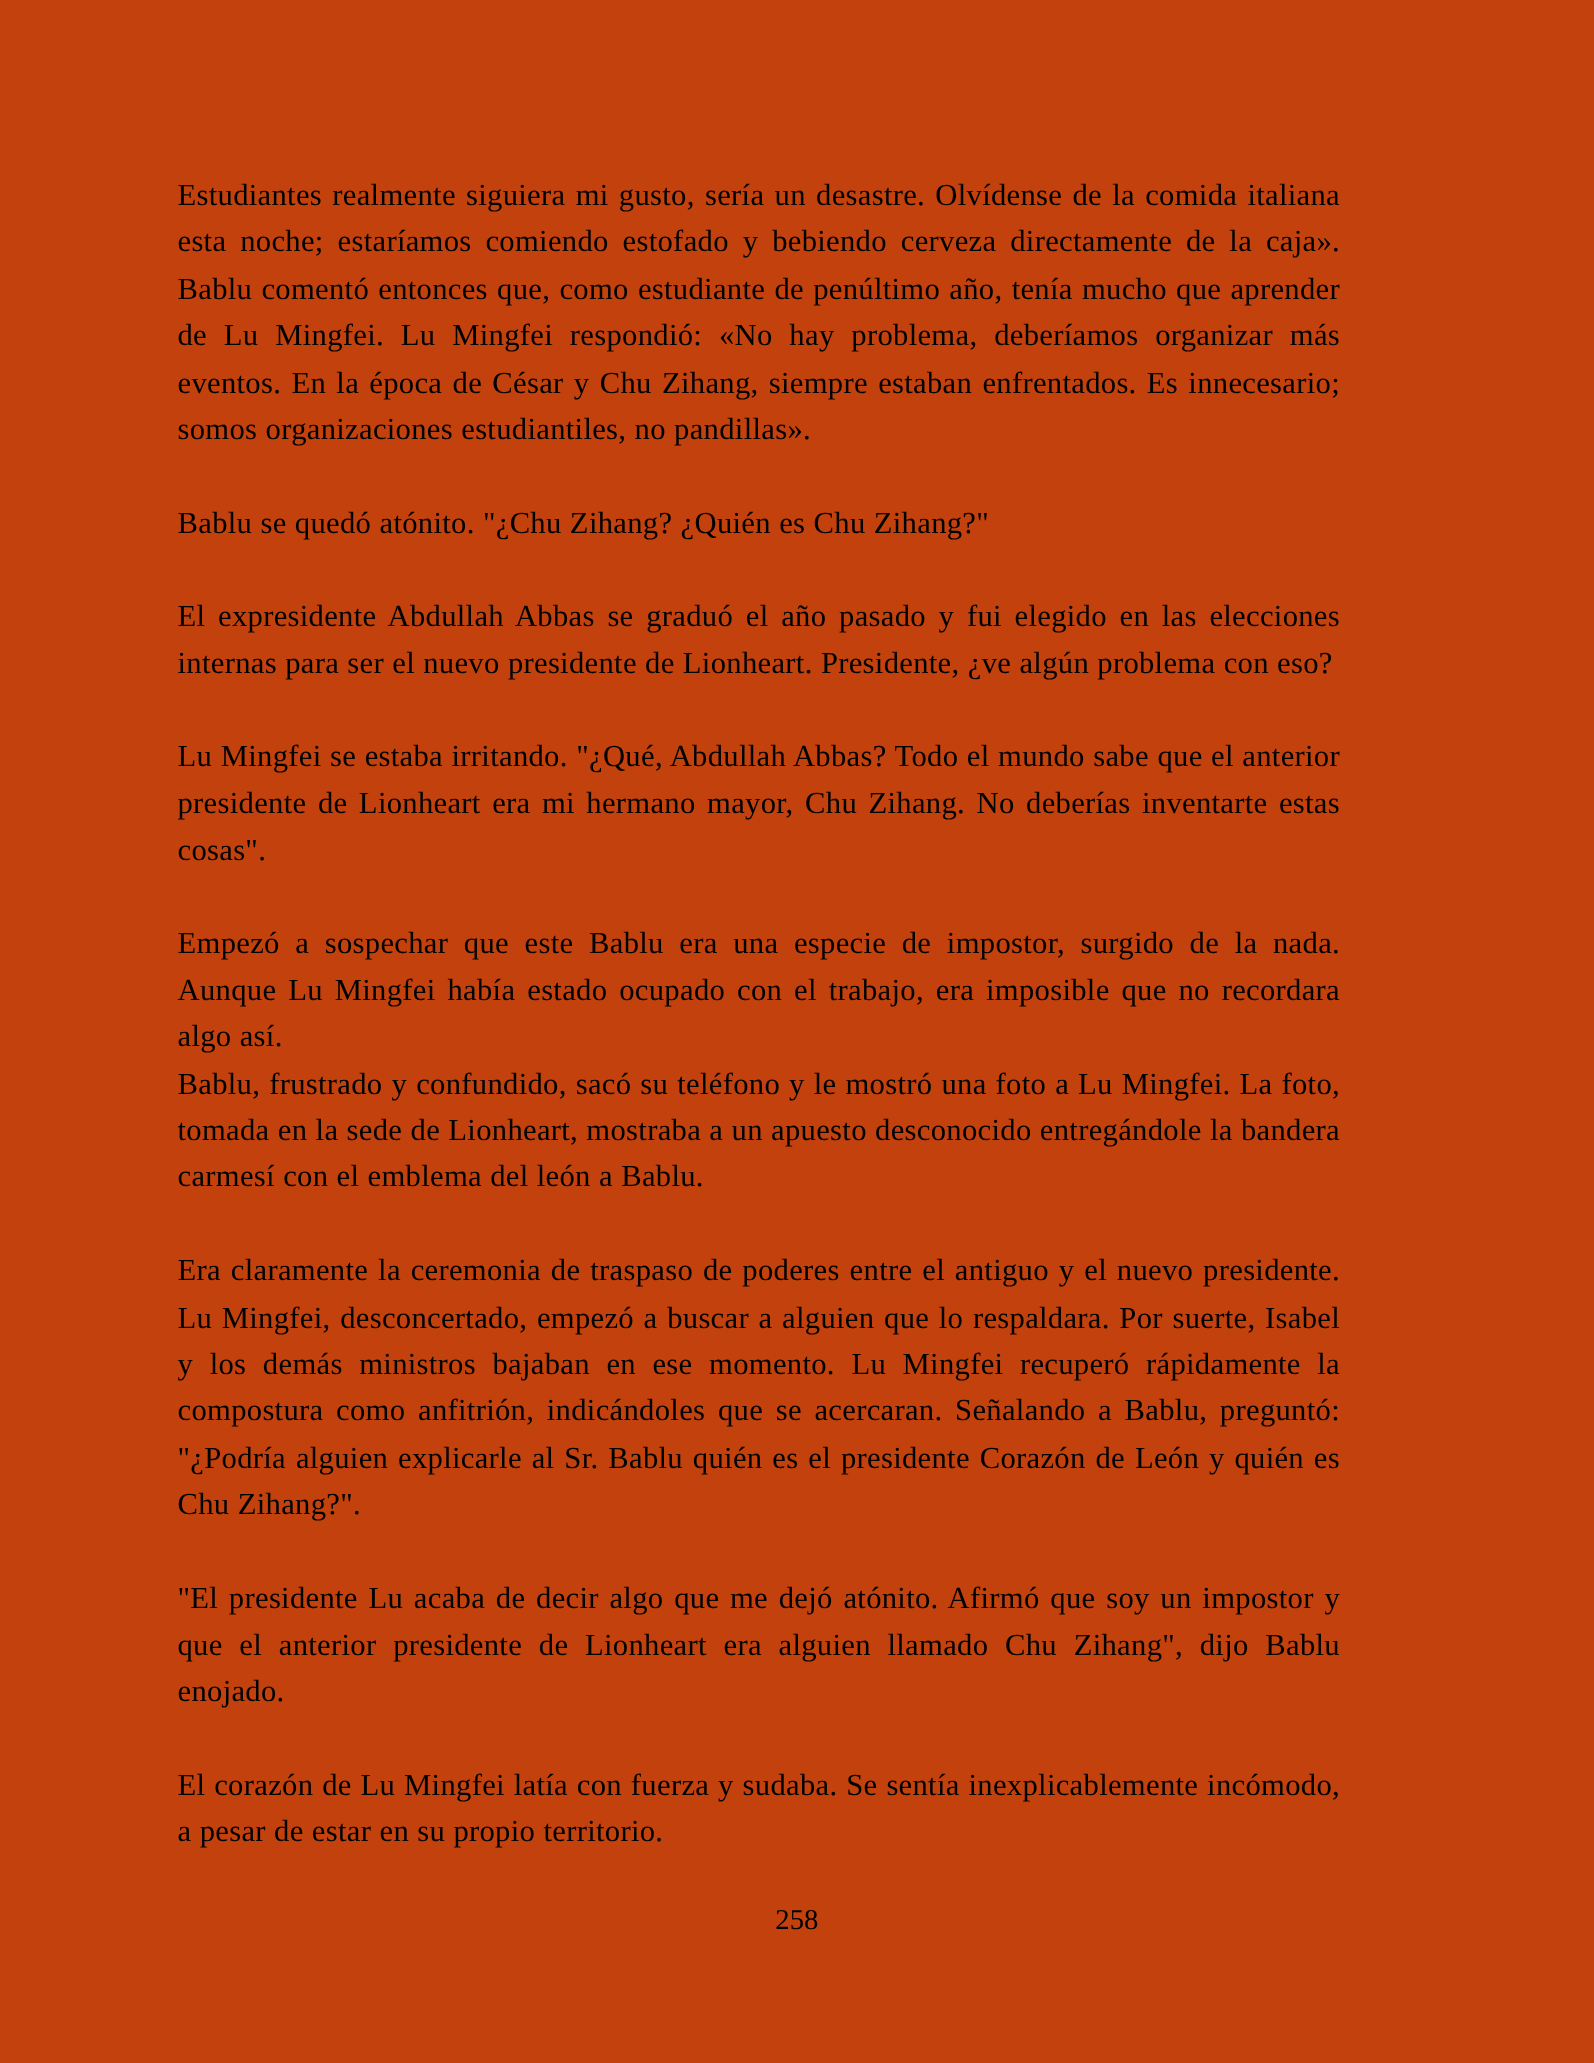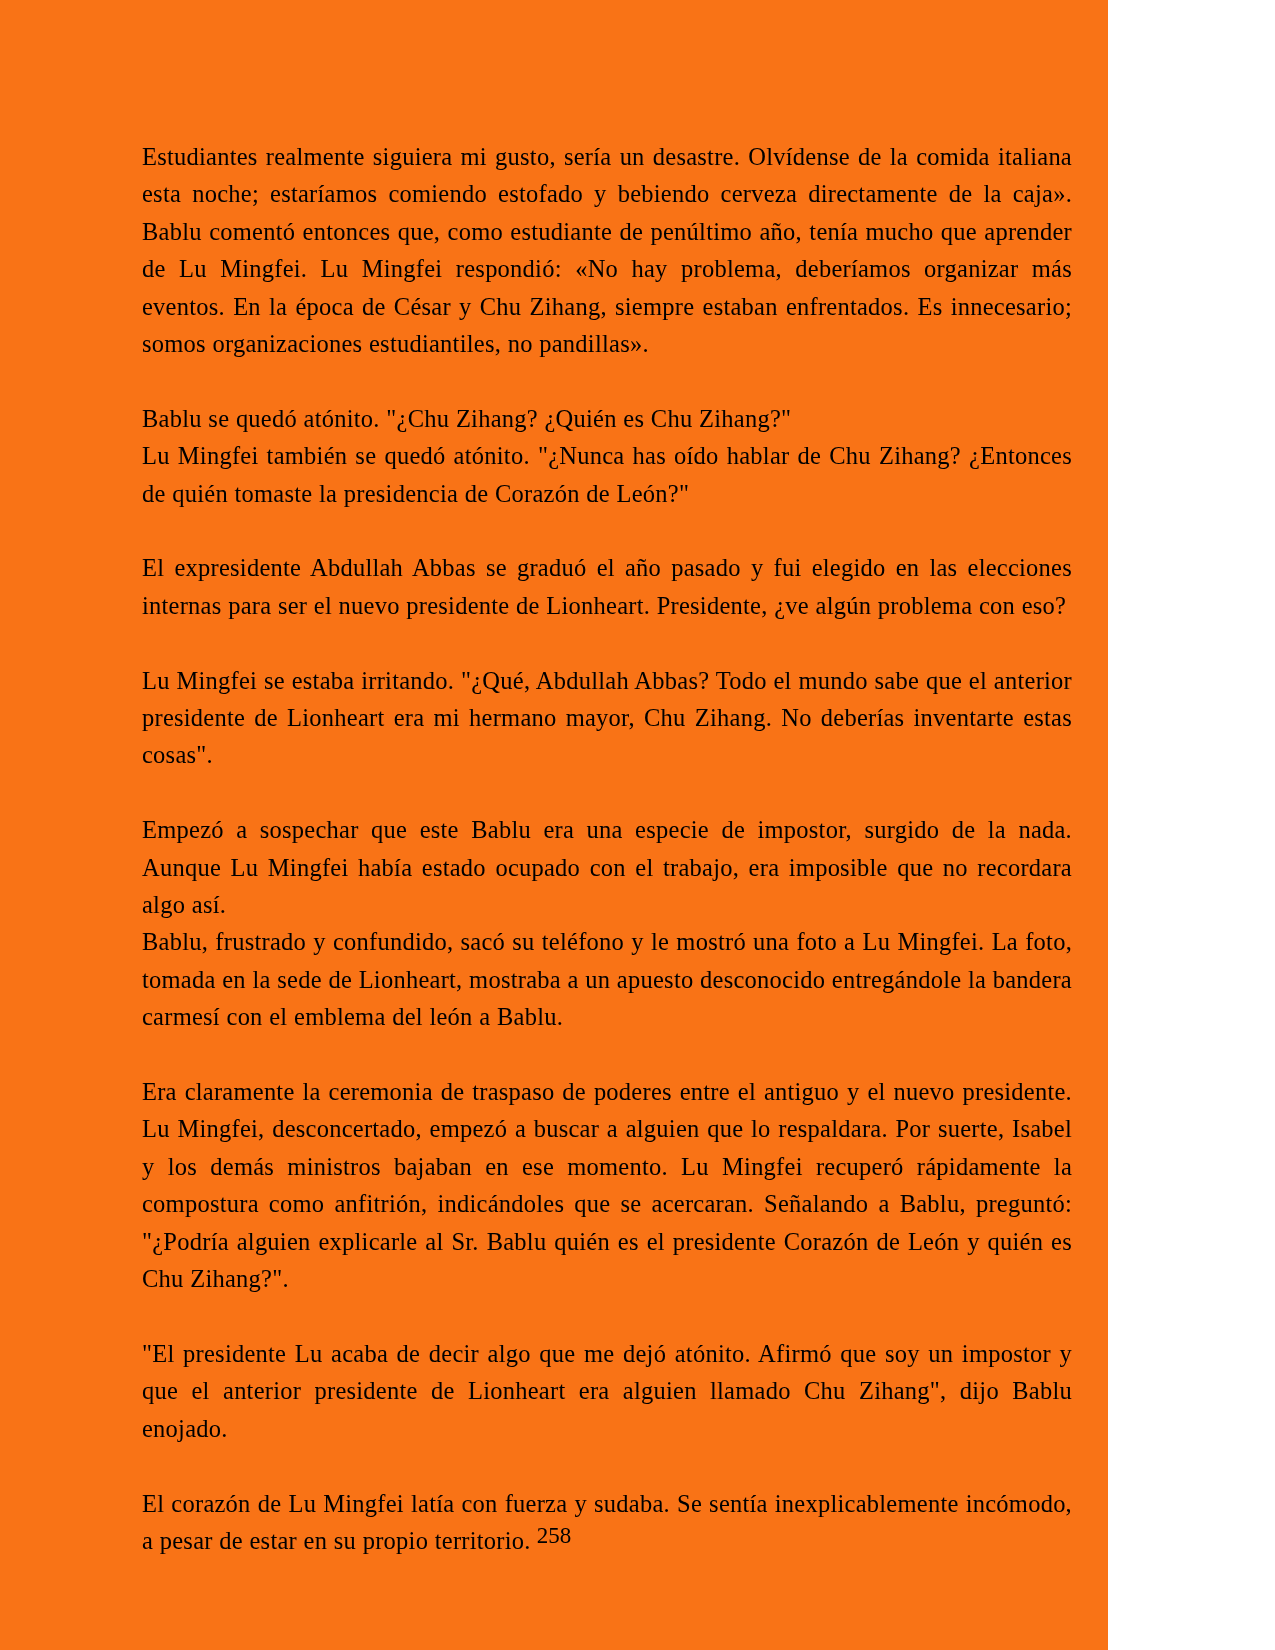--- a/index.html
+++ b/index.html
@@ -7,23 +7,23 @@
     margin: 0;
     padding: 0;
     background: #ffffff;
   }
   body {
     font-family: "Liberation Serif", "DejaVu Serif", serif;
     color: #000000;
   }
   .page {
     position: relative;
-    width: 1108px;
+    width: 1275px;
     height: 1650px;
-    background: #f97316;
+    background: #c2410c;
     box-sizing: border-box;
     overflow: hidden;
   }
   .text-column {
     position: absolute;
     left: 142px;
     top: 138px;
     width: 930px;
   }
   .para {
@@ -57,21 +57,20 @@
 <div class="page">
 
   <div class="text-column">
 
     <p class="para">Estudiantes realmente siguiera mi gusto, sería un desastre. Olvídense de la comida italiana esta noche; estaríamos comiendo estofado y bebiendo cerveza directamente de la caja». Bablu comentó entonces que, como estudiante de penúltimo año, tenía mucho que aprender de Lu Mingfei. Lu Mingfei respondió: «No hay problema, deberíamos organizar más eventos. En la época de César y Chu Zihang, siempre estaban enfrentados. Es innecesario; somos organizaciones estudiantiles, no pandillas».</p>
 
     <div class="gap-full"></div>
 
     <p class="para">Bablu se quedó atónito. "¿Chu Zihang? ¿Quién es Chu Zihang?"</p>
 
-    <p class="para">Lu Mingfei también se quedó atónito. "¿Nunca has oído hablar de Chu Zihang? ¿Entonces de quién tomaste la presidencia de Corazón de León?"</p>
 
     <div class="gap-full"></div>
 
     <p class="para">El expresidente Abdullah Abbas se graduó el año pasado y fui elegido en las elecciones internas para ser el nuevo presidente de Lionheart. Presidente, ¿ve algún problema con eso?</p>
 
     <div class="gap-full"></div>
 
     <p class="para">Lu Mingfei se estaba irritando. "¿Qué, Abdullah Abbas? Todo el mundo sabe que el anterior presidente de Lionheart era mi hermano mayor, Chu Zihang. No deberías inventarte estas cosas".</p>
 
     <div class="gap-full"></div>

